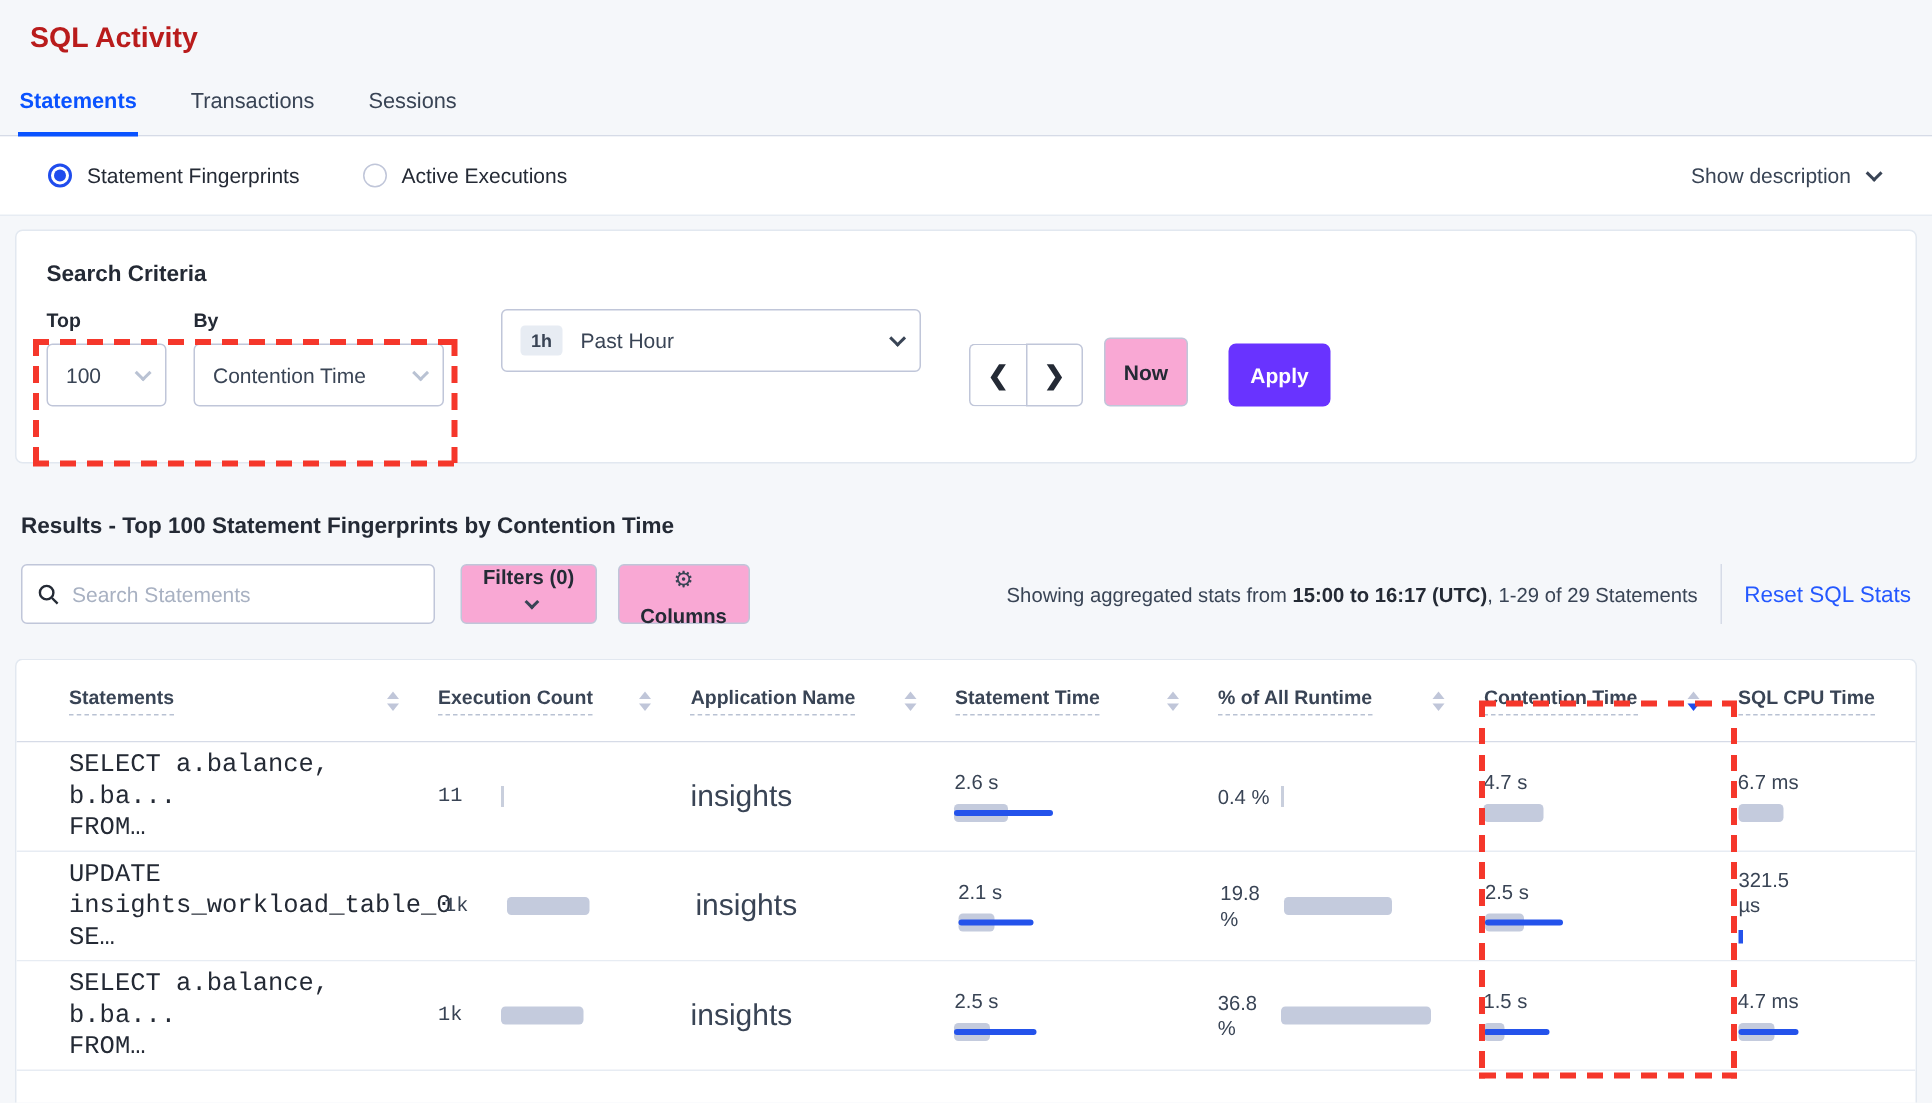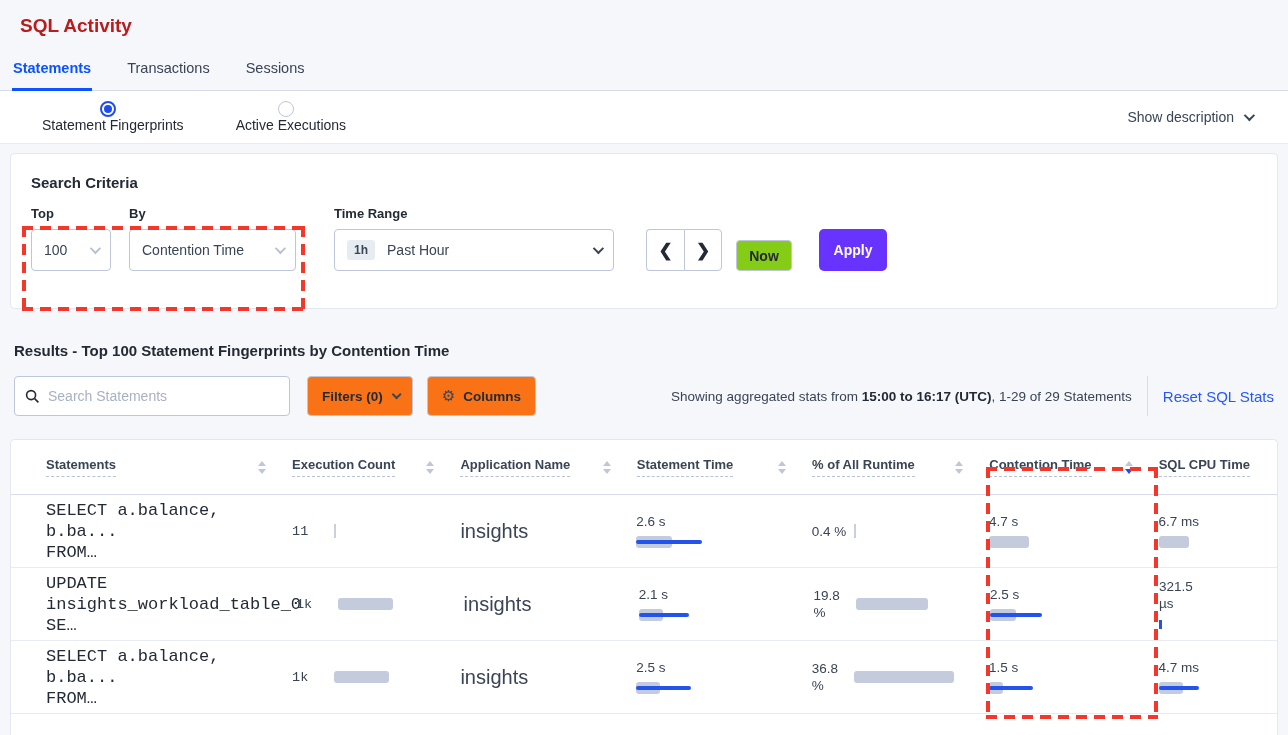--- a/index.html
+++ b/index.html
@@ -11,21 +11,21 @@
     position:relative;
     overflow:hidden;
   }
   
   .page-title { padding:15px 0 0 20px; font-size:19px; font-weight:700; color:#b91c1c; }
   .tabs { display:flex; gap:34px; padding-left:12px; margin-top:19px; border-bottom:1px solid #d6dbe7; }
   .tab { font-size:14.5px; color:#394455; padding:4px 1px 12px; cursor:pointer; }
   .tab.active { color:#0a53ff; font-weight:600; border-bottom:3px solid #0a53ff; margin-bottom:-1px; }
   
   .radio-bar { background:#fff; height:52px; display:flex; align-items:center; padding:0 36px 0 32px; box-shadow:0 1px 0 #e7ecf3; }
-  .radio-opt { display:flex; align-items:center; margin-right:42px; cursor:pointer;flex-direction:column; }
+  .radio-opt { display:flex; align-items:flex-start; margin-right:42px; cursor:pointer; }
   .radio-outer { width:16px; height:16px; border-radius:50%; border:1px solid #c0c6d9; background:#fff; display:flex; align-items:center; justify-content:center; }
   .radio-opt.selected .radio-outer { border:2px solid #1f4ced; }
   .radio-dot { width:8px; height:8px; border-radius:50%; background:transparent; }
   .radio-opt.selected .radio-dot { background:#1f4ced; }
   .radio-label { margin-left:10px; font-size:14px; color:#242a35; }
   .show-desc { margin-left:auto; display:flex; align-items:center; gap:10px; font-size:14px; color:#394455; cursor:pointer; }
   
   .chev { width:8px; height:8px; border-right:2px solid #394455; border-bottom:2px solid #394455; transform:rotate(45deg) translateY(-2px); display:inline-block; }
   .chev.light { border-color:#b9c2d3; }
   
@@ -39,29 +39,29 @@
   .top-select { width:80px; }
   .by-select { width:167px; }
   .field { margin-right:18px; }
   .time-field { margin-left:20px; }
   .time-select { width:280px; }
   .time-badge { background:#e7ecf3; border-radius:3px; font-size:12px; font-weight:700; color:#394455; padding:3px 7px; margin-right:12px; }
   .range-arrows { display:flex; margin-left:14px; align-self:flex-end; }
   .arrow-btn { width:38px; height:42px; border:1px solid #c0c6d9; background:#fff; display:flex; align-items:center; justify-content:center; cursor:pointer; font-size:17px; font-weight:700; color:#242a35; }
   .arrow-btn.left { border-radius:4px 0 0 4px; border-right:none; }
   .arrow-btn.right { border-radius:0 4px 4px 0; }
-  .now-btn { margin-left:14px; align-self:flex-end; width:56px; height:31px; border:1px solid #c0c6d9; border-radius:4px; background:#84cc16; font-size:14px; font-weight:700; color:#242a35; cursor:pointer; display:flex; align-items:center; justify-content:center; }
+  .now-btn { margin-left:14px; align-self:flex-end; width:56px; height:46px; border:1px solid #c0c6d9; border-radius:4px; background:#f9a8d4; font-size:14px; font-weight:700; color:#242a35; cursor:pointer; display:flex; align-items:center; justify-content:center; }
   .apply-btn { margin-left:27px; align-self:flex-end; width:68px; height:42px; border:none; border-radius:5px; background:#6933ff; color:#fff; font-size:14px; font-weight:700; cursor:pointer; display:flex; align-items:center; justify-content:center; }
   
   .results-heading { margin:33px 0 0 14px; font-size:15px; font-weight:700; color:#242a35; }
   .toolbar { display:flex; align-items:center; margin:17px 14px 0; }
   .search-box { width:276px; height:40px; border:1px solid #c0c6d9; border-radius:4px; background:#fff; display:flex; align-items:center; padding:0 10px; }
   .search-box input { border:none; outline:none; font-size:14px; color:#394455; margin-left:8px; width:220px; font-family:"Liberation Sans",sans-serif; }
   .search-box input::placeholder { color:#a8b1c2; }
-  .tool-btn { height:40px; border:1px solid #c0c6d9; border-radius:4px; background:#f97316; display:flex; align-items:center; gap:8px; padding:0 14px; font-size:13.5px; font-weight:700; color:#242a35; cursor:pointer; }
+  .tool-btn { height:40px; border:1px solid #c0c6d9; border-radius:4px; background:#f9a8d4; display:flex; align-items:center; gap:8px; padding:0 14px; font-size:13.5px; font-weight:700; color:#242a35; cursor:pointer;flex-direction:column; }
   .filters-btn { margin-left:17px; }
   .columns-btn { margin-left:14px; }
   .gear { font-size:15px; color:#394455; font-weight:400; }
   .stats-text { margin-left:auto; font-size:13.5px; color:#394455; white-space:nowrap; }
   .stats-text b { color:#242a35; }
   .toolbar-divider { width:1px; height:40px; background:#d6dbe7; margin:0 15px; }
   .reset-link { font-size:15px; color:#2458ff; cursor:pointer; white-space:nowrap; }
   
   .table-card { margin-top:23px; border-radius:5px 5px 0 0; border-bottom:none; height:300px; overflow:hidden; }
   .thead { display:flex; align-items:center; height:55px; padding-left:35px; border-bottom:1px solid #d6dbe7; }
@@ -137,21 +137,20 @@
       </div>
     </div>
     <div class="field">
       <div class="field-label">By</div>
       <div class="select-box by-select">
         <span>Contention Time</span>
         <span class="chev light"></span>
       </div>
     </div>
     <div class="field time-field">
-      <div class="field-label">Time Range</div>
       <div class="select-box time-select">
         <span class="time-badge">1h</span>
         <span>Past Hour</span>
         <span class="chev"></span>
       </div>
     </div>
     <div class="range-arrows">
       <div class="arrow-btn left">❮</div>
       <div class="arrow-btn right">❯</div>
     </div>

